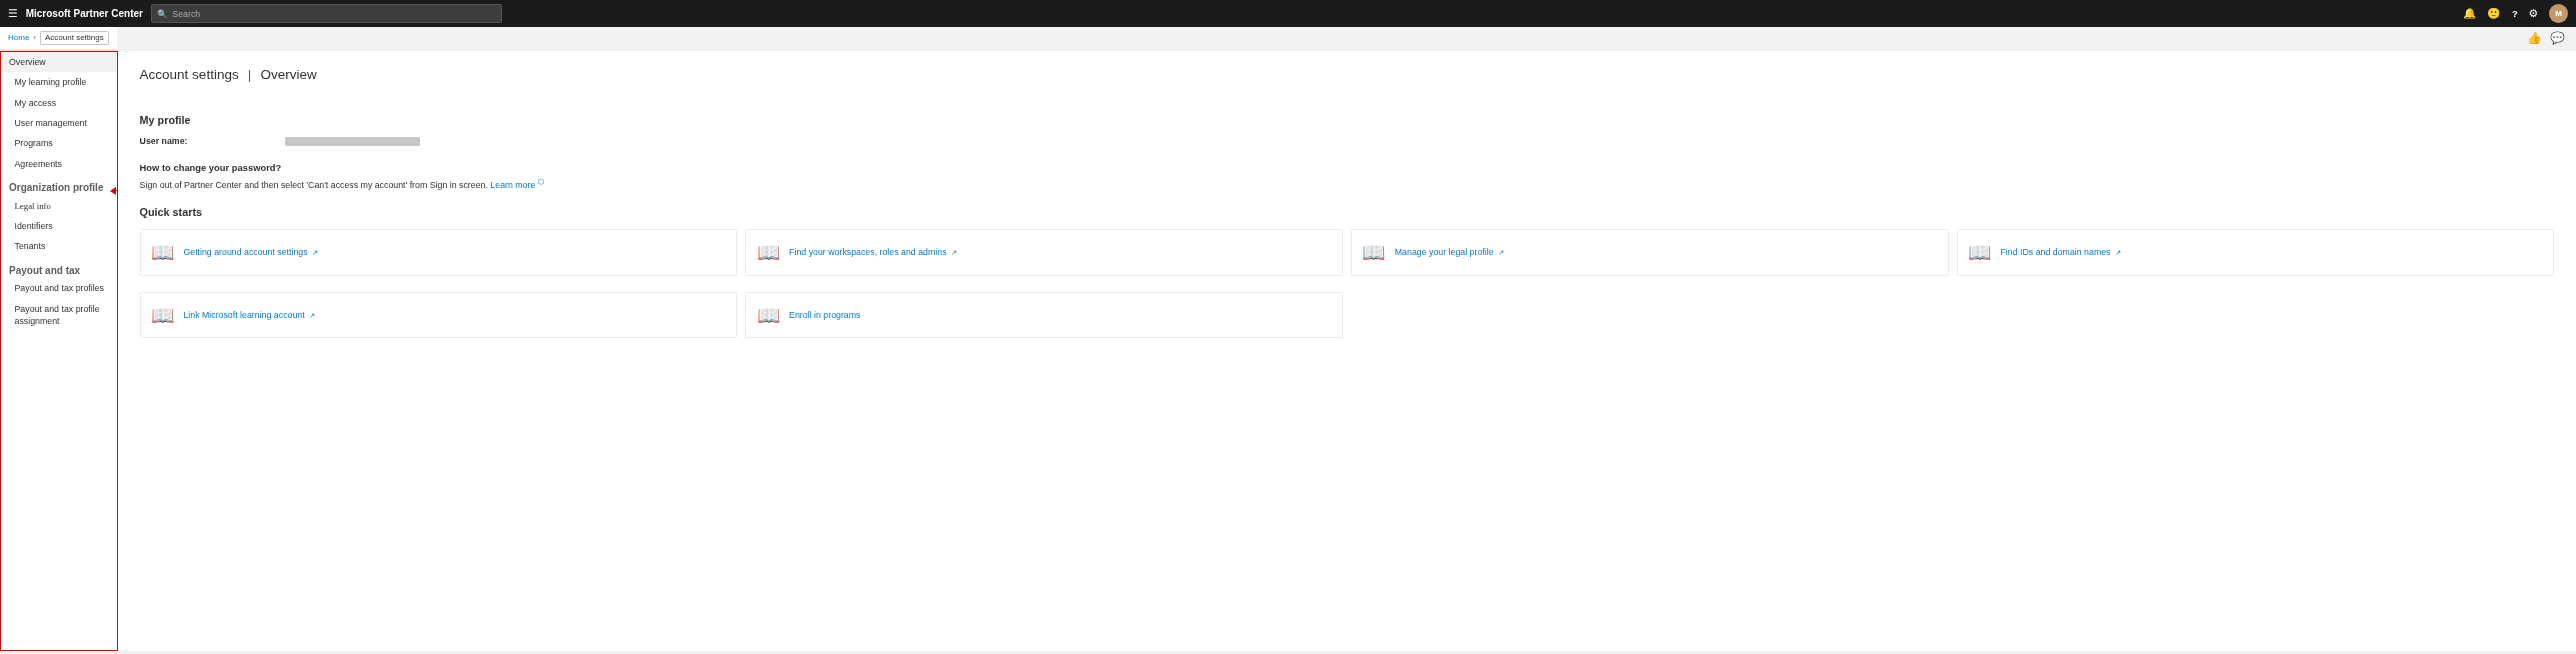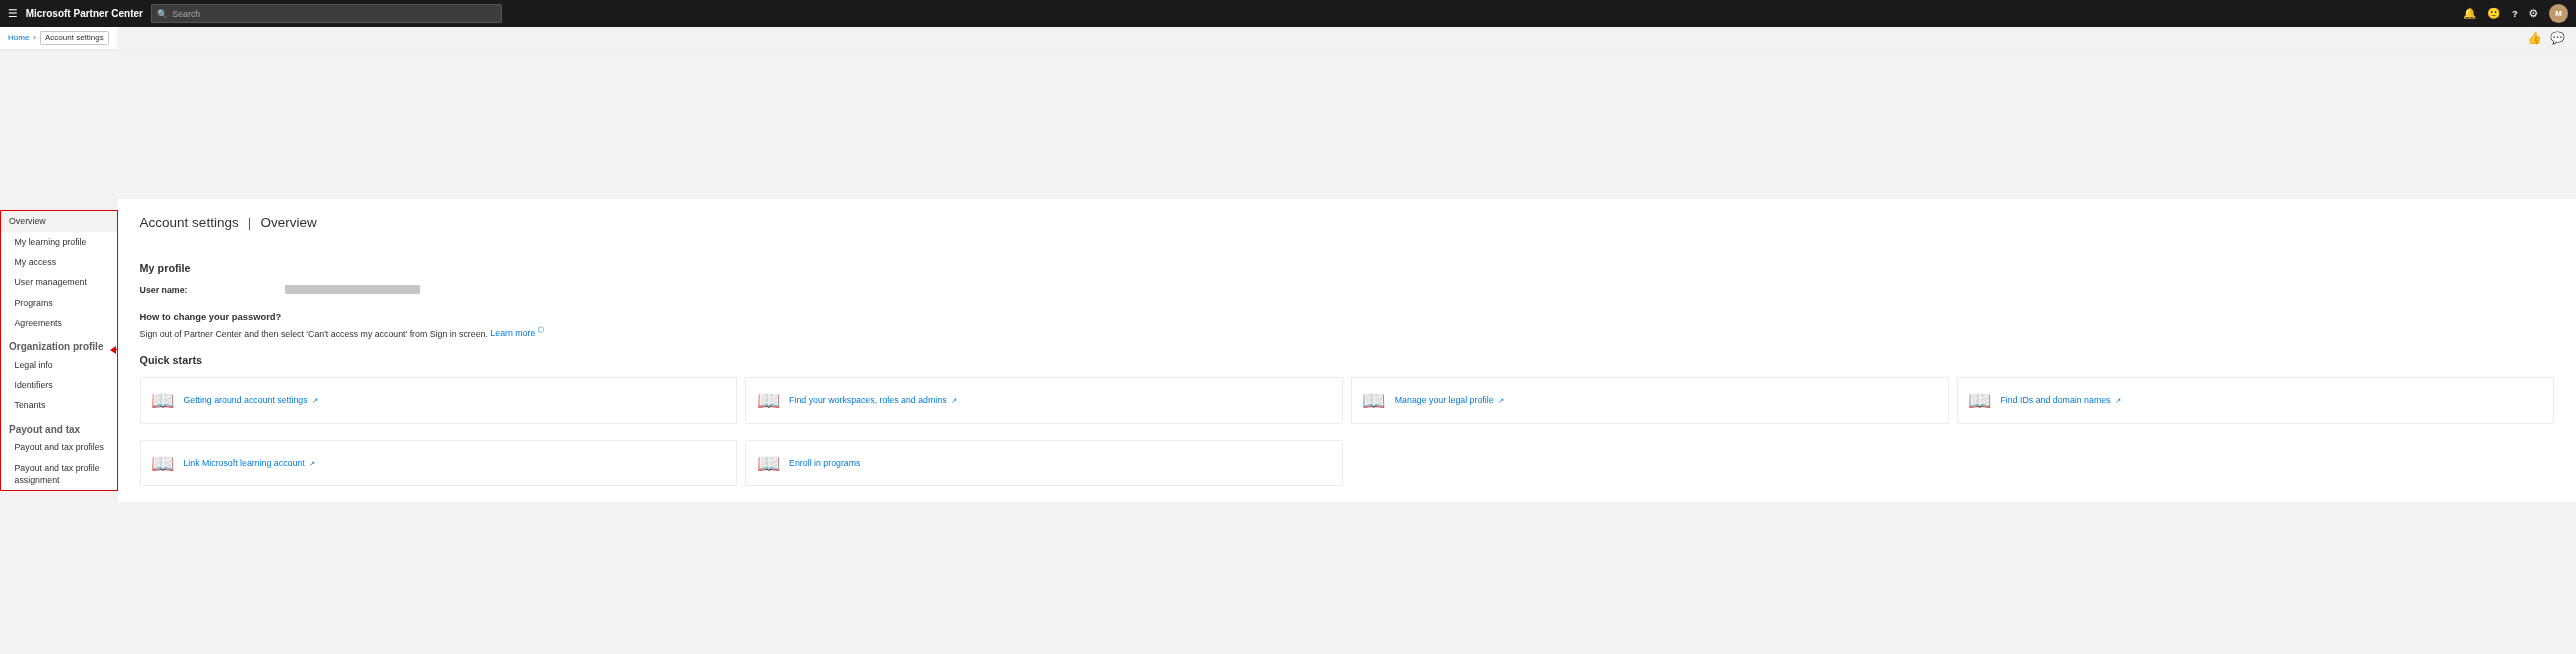--- a/index.html
+++ b/index.html
@@ -107,21 +107,20 @@
       color: #0078d4;
       font-size: 12px;
     }
     .breadcrumb-actions span { cursor: pointer; }
 
     
     .main-layout {
       display: flex;
       height: calc(100vh - 54px);
       overflow: hidden;
-      align-items: center;
     }
 
     
     .sidebar {
       width: 118px;
       min-width: 118px;
       background: #fff;
       border-right: 0.7px solid #edebe9;
       overflow-y: auto;
       border: 1.3px solid #e00000;
@@ -144,20 +143,21 @@
     .sidebar-item {
       padding: 4px 8px 4px 13.5px;
       font-size: 8.8px;
       color: #323130;
       cursor: pointer;
       line-height: 1.4;
     }
     .sidebar-item.highlighted {
       color: #323130;
       position: relative;
+      font-family: Liberation Serif, serif;
     }
 
     
     .arrow-annotation {
       position: absolute;
       left: 109px;
       top: 135px;
       display: flex;
       align-items: center;
       gap: 0;

